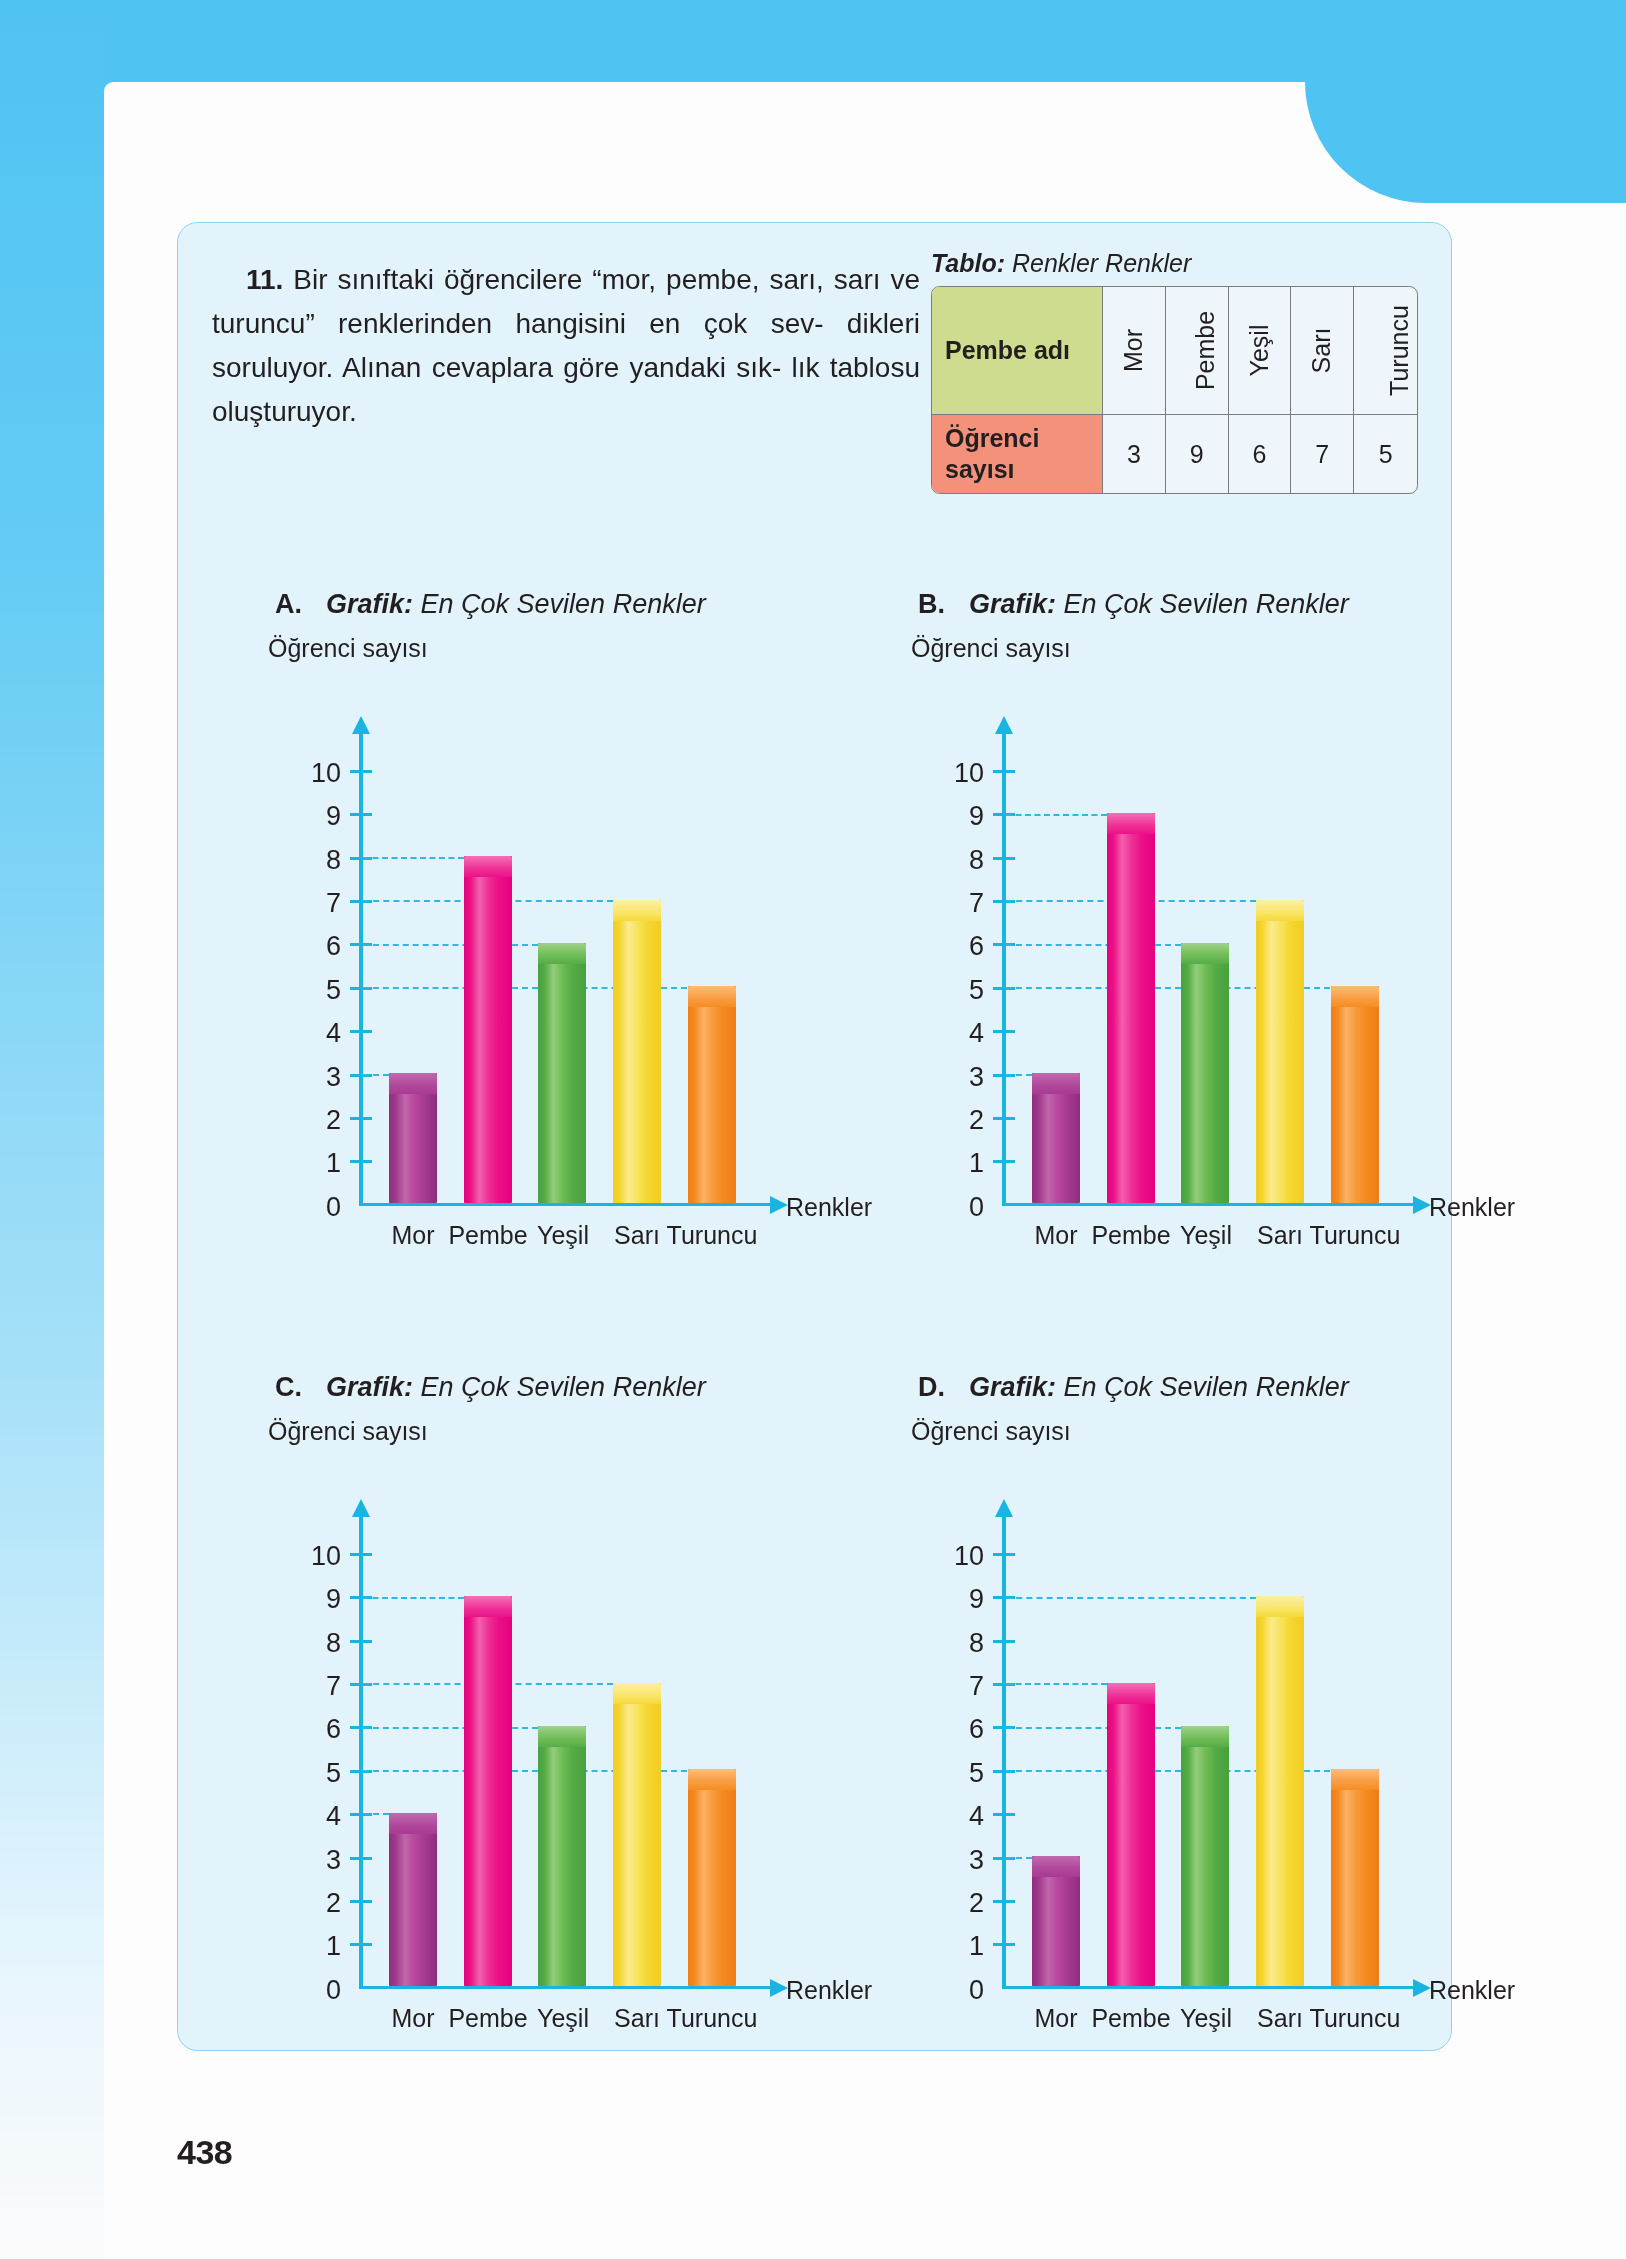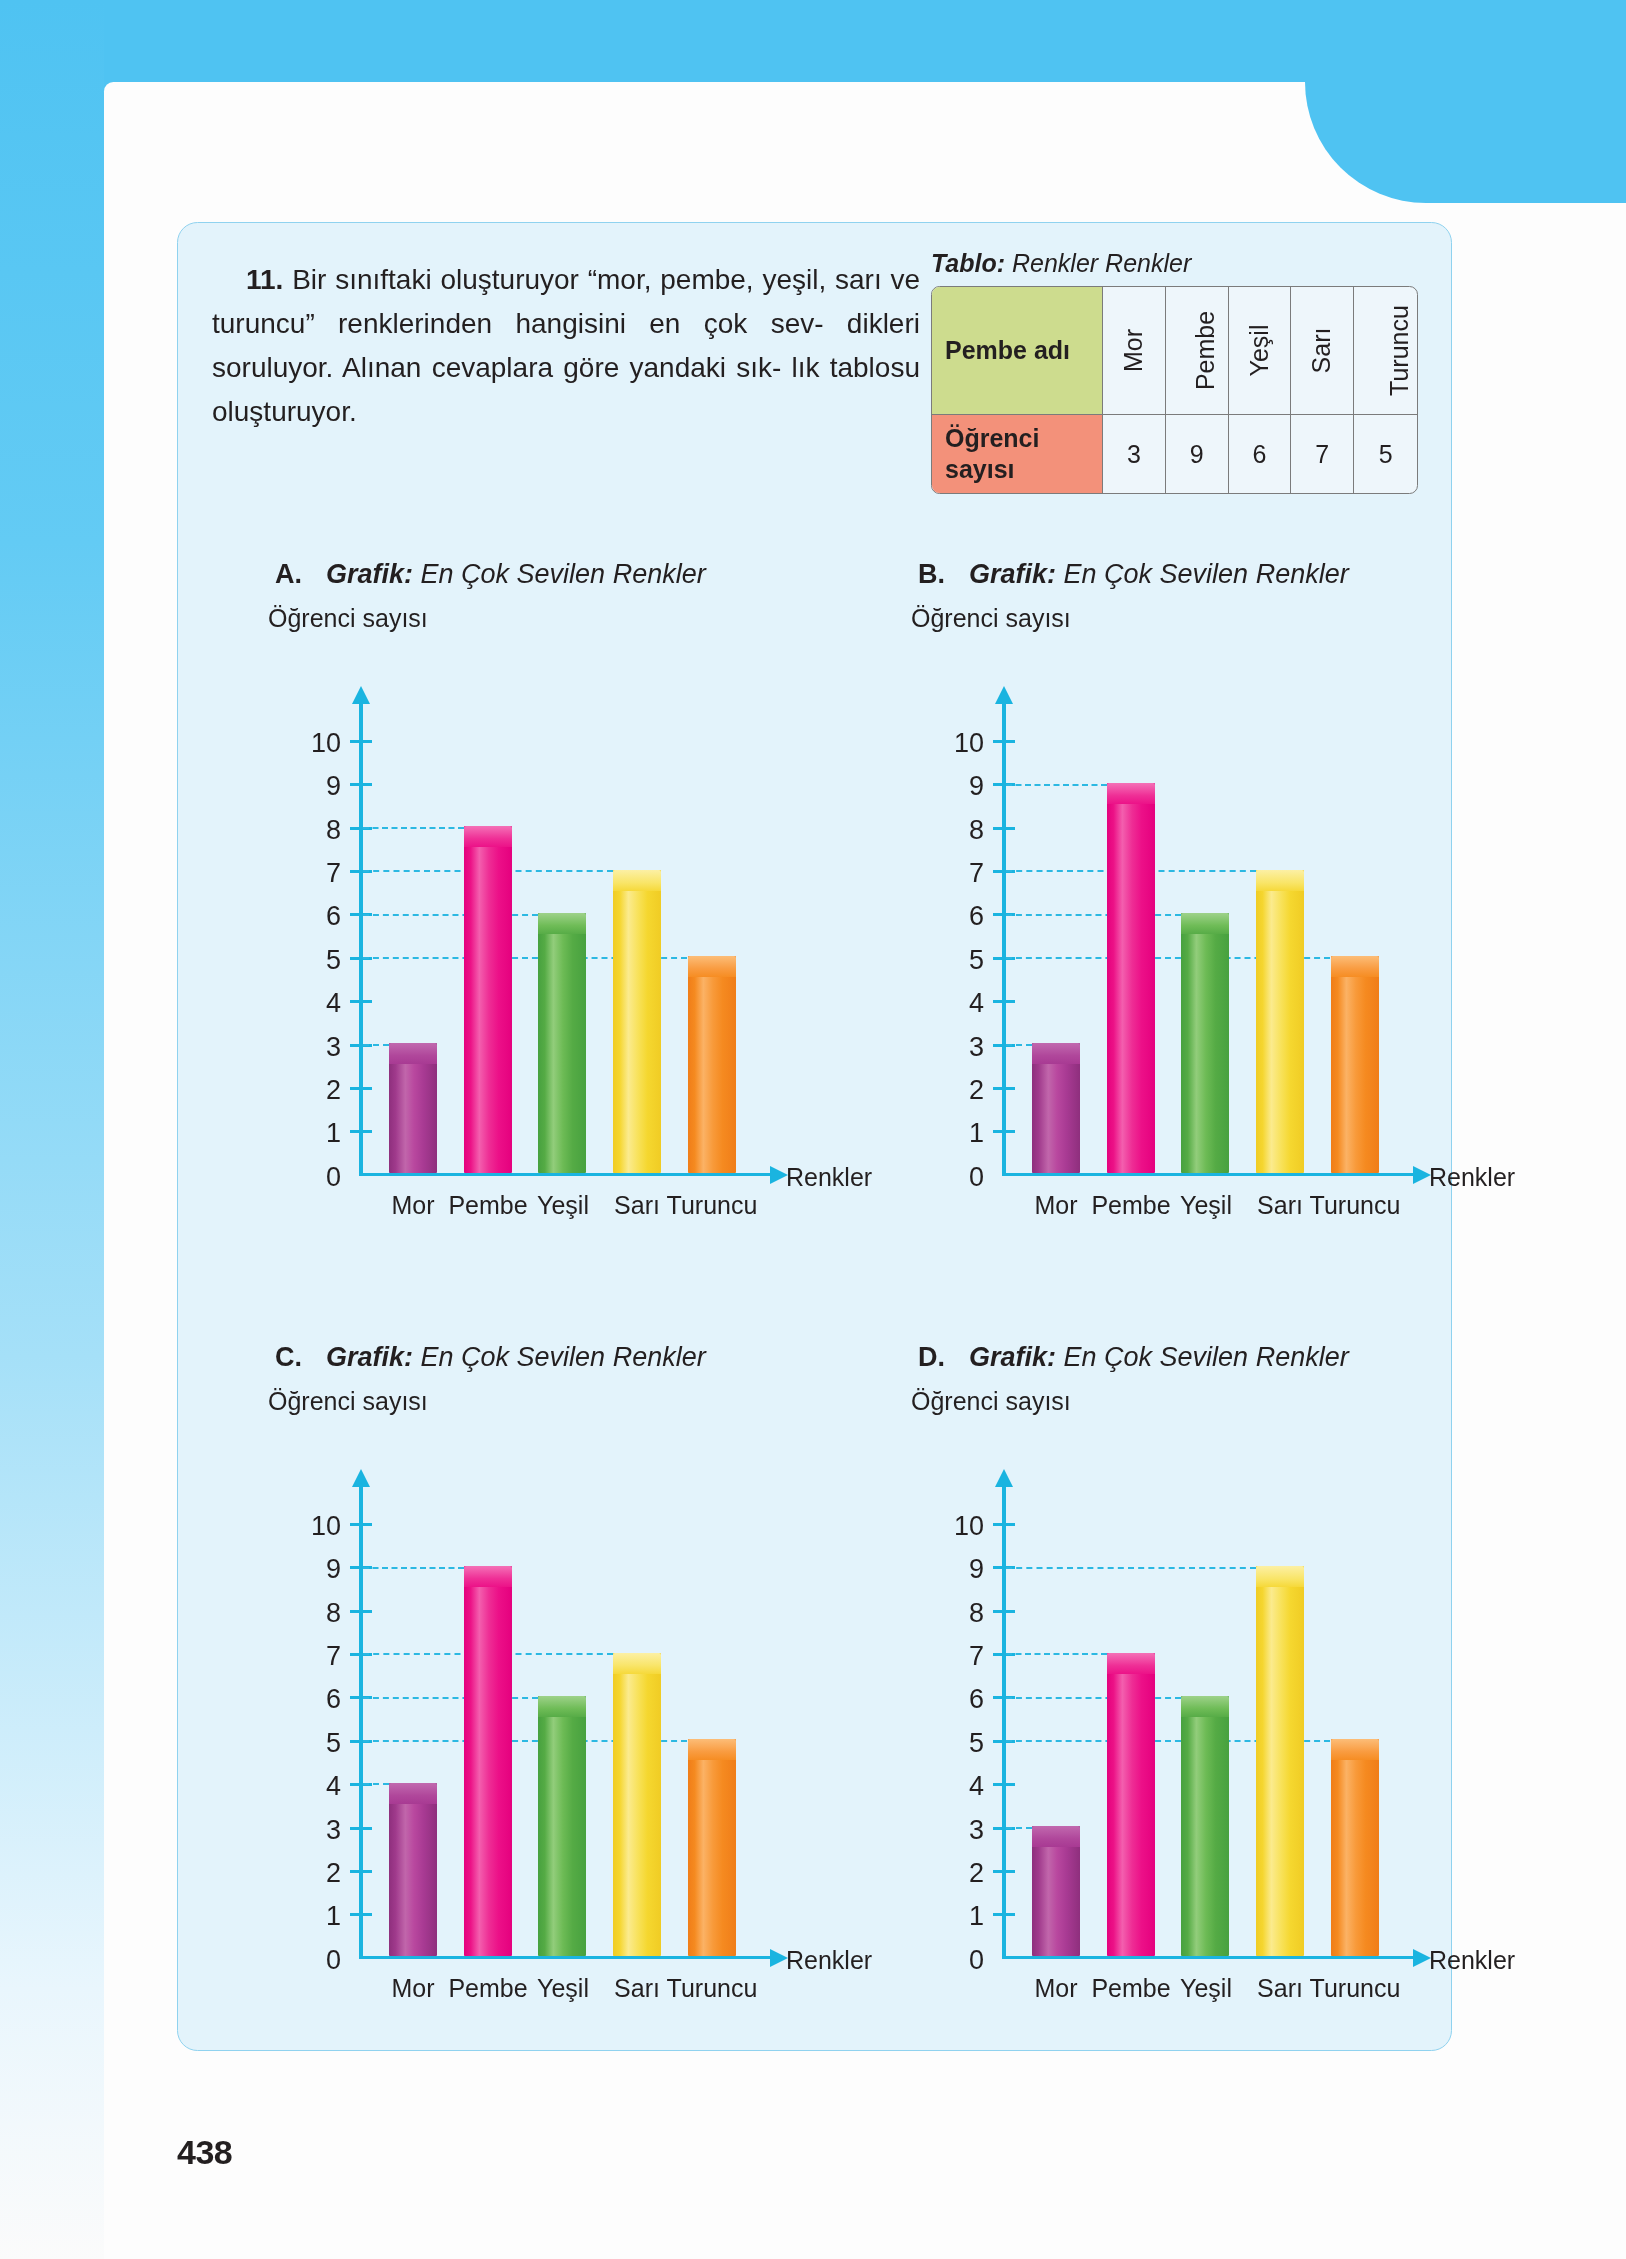--- a/index.html
+++ b/index.html
@@ -140,20 +140,21 @@
     white-space: nowrap;
     font-size: 25px;
   }
   .cell-val { height: 78px; font-size: 27px; }
 
   
   .option {
     position: absolute;
     width: 597px;
     height: 746px;
+    margin-top: 30px;
   }
   .opt-a { left: 56px;  top: 336px; }
   .opt-b { left: 699px; top: 336px; }
   .opt-c { left: 56px;  top: 1119px; }
   .opt-d { left: 699px; top: 1119px; }
 
   .opt-head {
     position: absolute;
     left: 41px; top: 0;
     white-space: nowrap;
@@ -310,21 +311,21 @@
 <div class="blue-top-band"></div>
 <div class="blue-left-band"></div>
 <div class="white-sheet"></div>
 <div class="blue-corner"></div>
 
 <div class="content-card">
 
   <div class="question-block">
     <p>
       <span class="q-indent"></span><span class="q-num">11.</span>
-      <span>Bir sınıftaki oluşturuyor “mor, pembe, yeşil,</span>
+      <span>Bir sınıftaki öğrencilere “mor, pembe, sarı,</span>
       <span>sarı ve turuncu” renklerinden hangisini en çok sev-</span>
       <span>dikleri soruluyor. Alınan cevaplara göre yandaki sık-</span>
       <span>lık tablosu oluşturuyor.</span>
     </p>
   </div>
 
   <div class="table-wrap">
     <div class="table-caption">
       <span class="cap-b">Tablo:</span><span> Renkler Renkler</span>
     </div>

